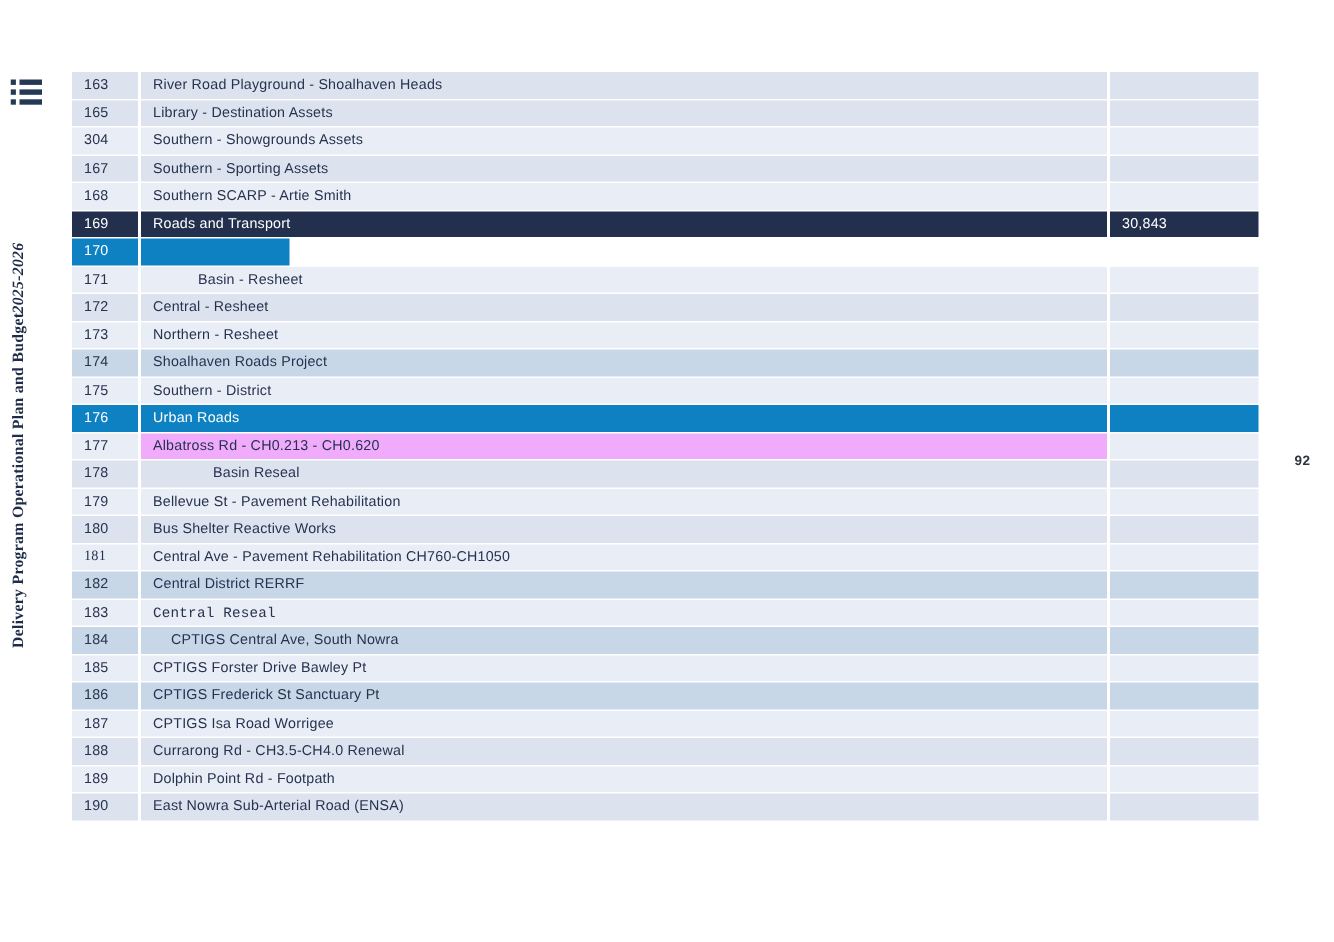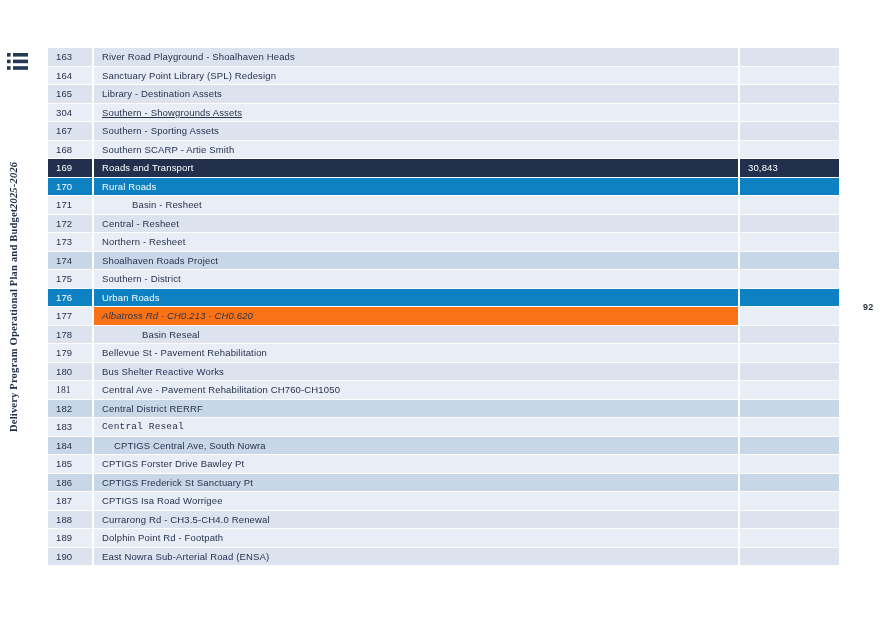--- a/index.html
+++ b/index.html
@@ -53,35 +53,30 @@
       <span class="years">2025-2026</span>
   </div>
 
   <div class="budget-table" id="budget-table">
     <div class="row a">
       <div class="cell num" style="background-color: rgb(220, 227, 239);">163</div>
       <div class="cell label" style="background-color: rgb(220, 227, 239);">River Road Playground - Shoalhaven Heads</div>
       <div class="cell value" style="background-color: rgb(220, 227, 239);"></div>
     </div>
 
-    <div class="row b">
-      <div class="cell num" style="background-color: rgb(233, 237, 246);">164</div>
-      <div class="cell label" style="background-color: rgb(233, 237, 246);">Sanctuary Point Library (SPL) Redesign</div>
-      <div class="cell value" style="background-color: rgb(233, 237, 246);"></div>
-    </div>
 
     <div class="row a">
       <div class="cell num" style="background-color: rgb(220, 227, 239);">165</div>
       <div class="cell label" style="background-color: rgb(220, 227, 239);">Library - Destination Assets</div>
       <div class="cell value" style="background-color: rgb(220, 227, 239);"></div>
     </div>
 
     <div class="row b">
       <div class="cell num" style="background-color: rgb(233, 237, 246);">304</div>
-      <div class="cell label" style="background-color: rgb(233, 237, 246); text-decoration: underline;">Southern - Showgrounds Assets</div>
+      <div class="cell label" style="background-color: rgb(233, 237, 246);">Southern - Showgrounds Assets</div>
       <div class="cell value" style="background-color: rgb(233, 237, 246);"></div>
     </div>
 
     <div class="row a">
       <div class="cell num" style="background-color: rgb(220, 227, 239);">167</div>
       <div class="cell label" style="background-color: rgb(220, 227, 239);">Southern - Sporting Assets</div>
       <div class="cell value" style="background-color: rgb(220, 227, 239);"></div>
     </div>
 
     <div class="row b">
@@ -91,21 +86,20 @@
     </div>
 
     <div class="row section">
       <div class="cell num" style="background-color: rgb(34, 48, 77);">169</div>
       <div class="cell label" style="background-color: rgb(34, 48, 77);">Roads and Transport</div>
       <div class="cell value" style="background-color: rgb(34, 48, 77);">30,843</div>
     </div>
 
     <div class="row subsection">
       <div class="cell num" style="background-color: rgb(14, 129, 194);">170</div>
-      <div class="cell label" style="background-color: rgb(14, 129, 194);">Rural Roads</div>
       <div class="cell value" style="background-color: rgb(14, 129, 194);"></div>
     </div>
 
     <div class="row b">
       <div class="cell num" style="background-color: rgb(233, 237, 246);">171</div>
       <div class="cell label" style="background-color: rgb(233, 237, 246); padding-left: 38px;">Basin - Resheet</div>
       <div class="cell value" style="background-color: rgb(233, 237, 246);"></div>
     </div>
 
     <div class="row a">
@@ -133,21 +127,21 @@
     </div>
 
     <div class="row subsection">
       <div class="cell num" style="background-color: rgb(14, 129, 194);">176</div>
       <div class="cell label" style="background-color: rgb(14, 129, 194);">Urban Roads</div>
       <div class="cell value" style="background-color: rgb(14, 129, 194);"></div>
     </div>
 
     <div class="row b">
       <div class="cell num" style="background-color: rgb(233, 237, 246);">177</div>
-      <div class="cell label" style="background-color: #f97316; font-style: italic;">Albatross Rd - CH0.213 - CH0.620</div>
+      <div class="cell label" style="background-color: #f0abfc;">Albatross Rd - CH0.213 - CH0.620</div>
       <div class="cell value" style="background-color: rgb(233, 237, 246);"></div>
     </div>
 
     <div class="row a">
       <div class="cell num" style="background-color: rgb(220, 227, 239);">178</div>
       <div class="cell label" style="background-color: rgb(220, 227, 239); padding-left: 48px;">Basin Reseal</div>
       <div class="cell value" style="background-color: rgb(220, 227, 239);"></div>
     </div>
 
     <div class="row b">

